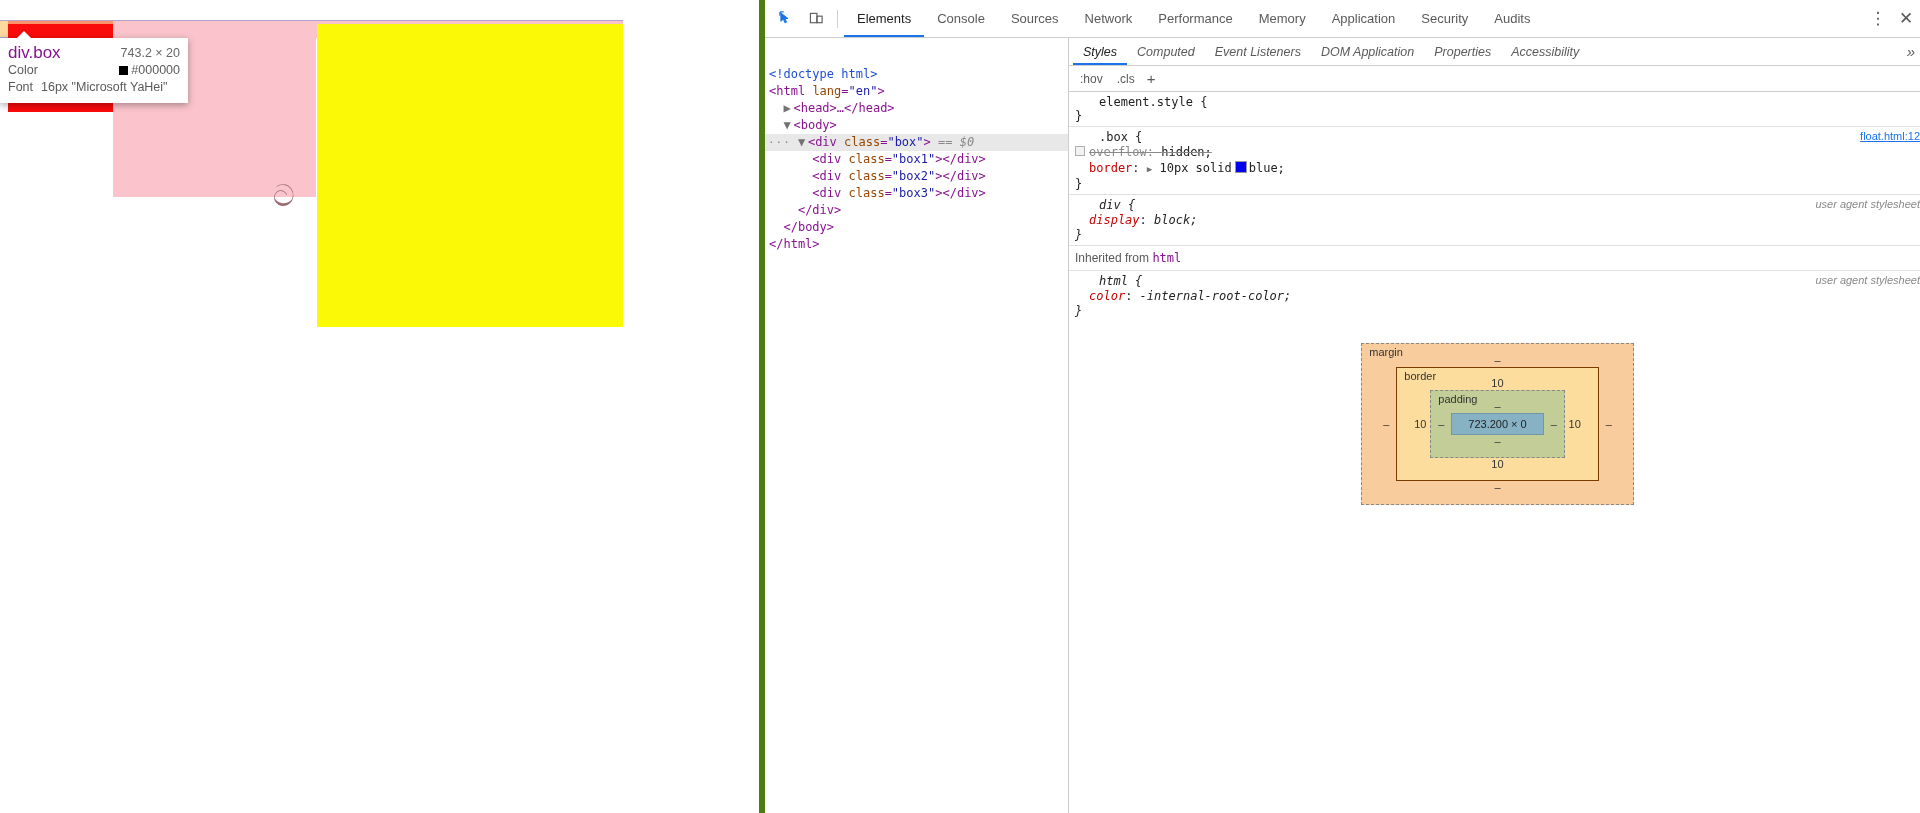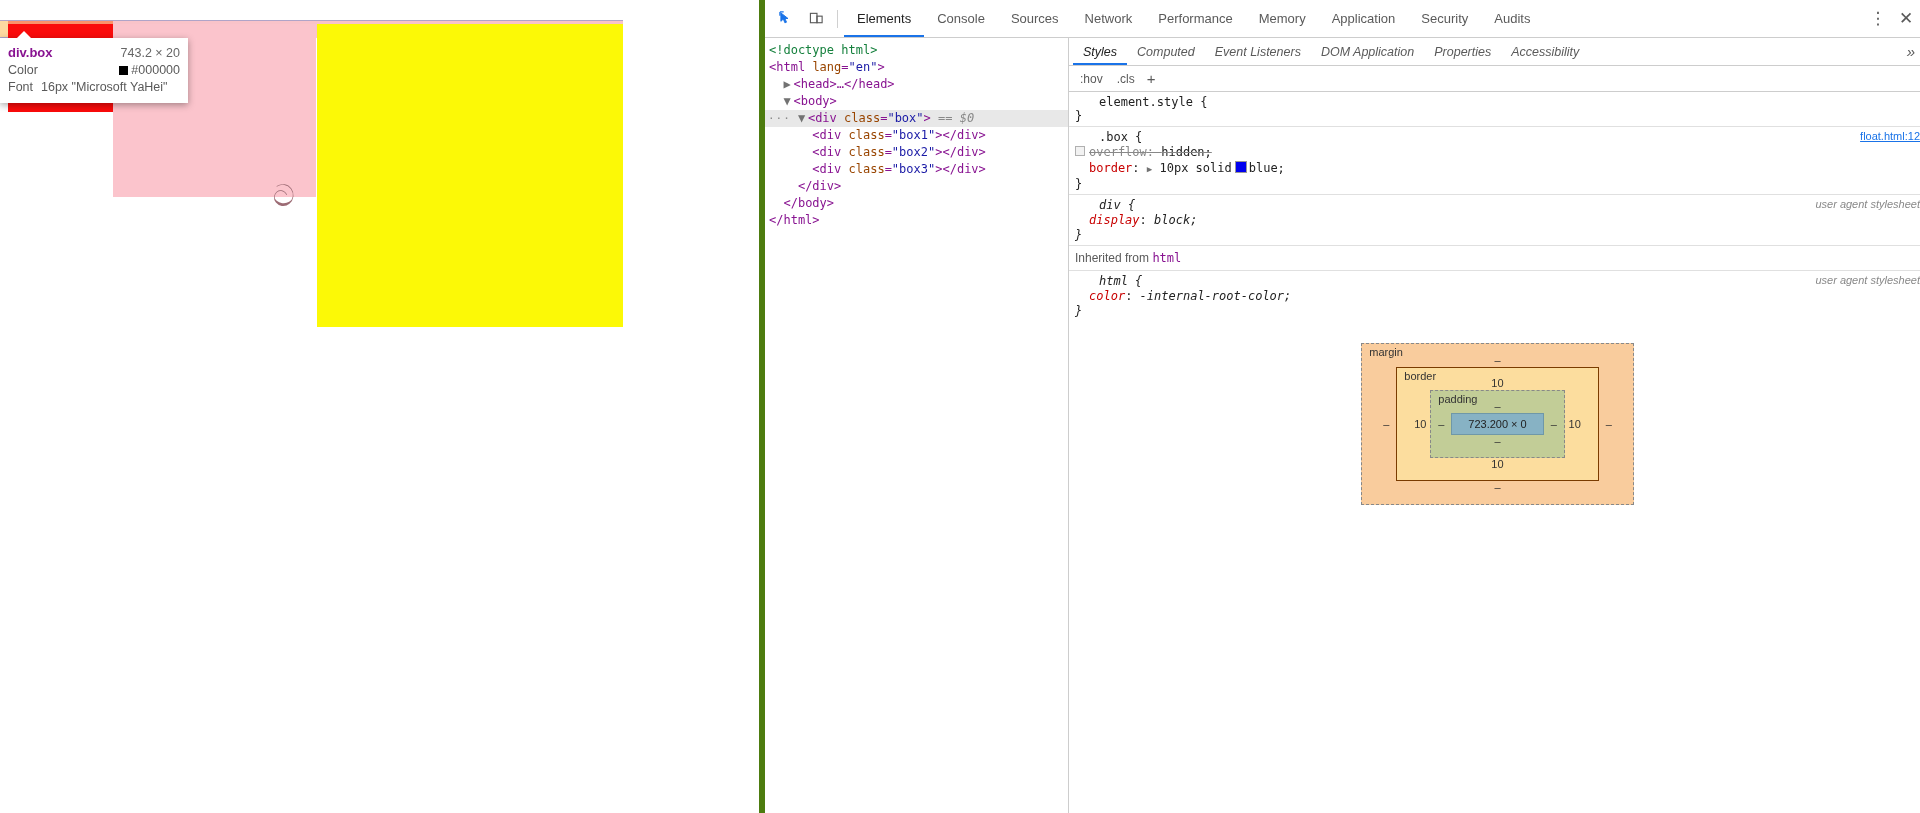--- a/index.html
+++ b/index.html
@@ -64,21 +64,21 @@
     font-size:12.5px; color:#333;
   }
   #tooltip .tip-arrow{
     position:absolute; left:16px; top:-7px;
     width:0;height:0;border-left:8px solid transparent;
     border-right:8px solid transparent;border-bottom:8px solid #fff;
   }
   .tip-row{ display:flex; align-items:center; margin:1px 0; line-height:16px; }
   .tip-row .k{ color:#5a5a5a; }
   .tip-row .v{ margin-left:auto; color:#5a5a5a; white-space:nowrap; }
-  .tip-sel{ font-weight:bold; color:#881391; font-size:13px; }
+  .tip-sel{ font-weight:normal; color:#881391; font-size:17px; }
   .tip-dim{ margin-left:auto; color:#666; font-size:12.5px; }
   .swatch{
     display:inline-block;width:9px;height:9px;background:#000;
     margin-right:3px;vertical-align:-1px;
   }
   .tip-font-val{ margin-left:8px; color:#5a5a5a; }
 
   
   #devtools{
     position:absolute; left:759px; top:0; width:1161px; height:813px;
@@ -116,21 +116,21 @@
   #dom-pane{
     width:303px; min-width:303px; background:#fff; overflow:hidden;
     font-family:"DejaVu Sans Mono", monospace; font-size:12px;
     padding-top:4px; position:relative;
   }
   .dom-line{
     line-height:17px; white-space:pre; padding-left:4px; position:relative;
     color:#222;
   }
   .dom-line.sel{ background:#e8e8e8; }
-  .dom-line.doctype{ color:#15803d; }
+  .dom-line.doctype{ color:#1d4ed8;margin-top:24px; }
   .tag{ color:#881391; }
   .attr{ color:#994500; }
   .val{ color:#1a1aa6; }
   .arrow{ color:#727272; display:inline-block;width:10px; }
   .dots{
     position:absolute; left:3px; color:#8a8a8a; letter-spacing:1px; font-size:11px;
   }
   .eqsel{ color:#888; font-style:italic; }
 
   

